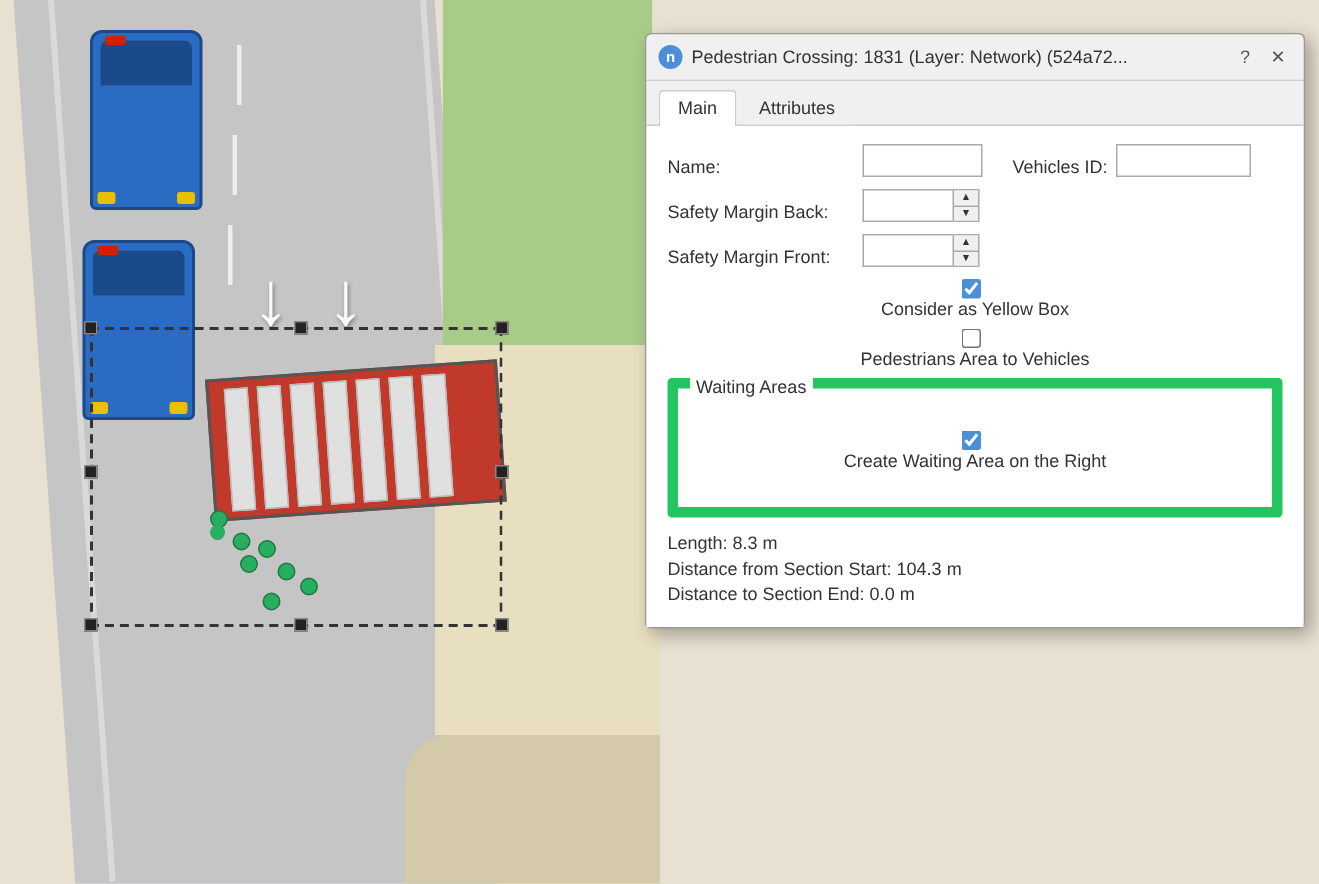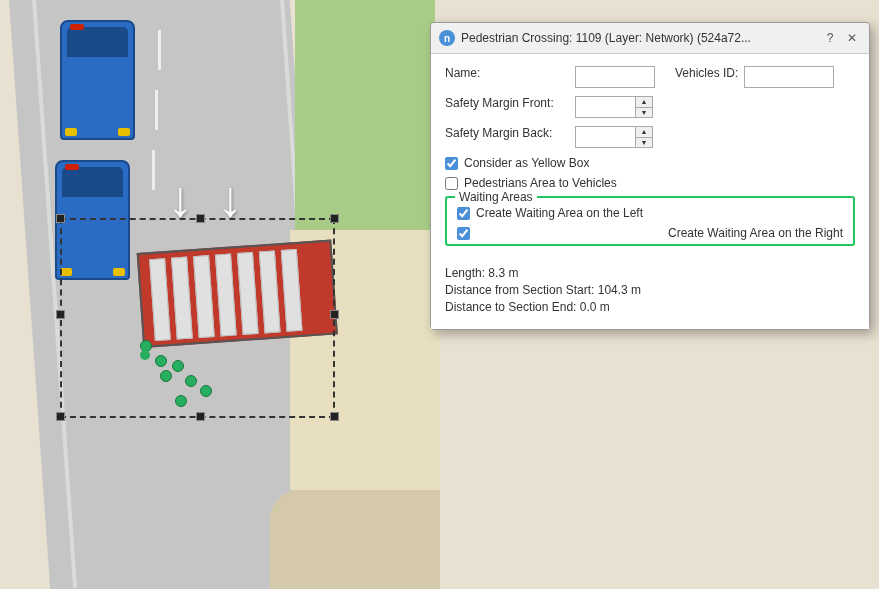--- a/index.html
+++ b/index.html
@@ -98,21 +98,21 @@
 
     
     .dialog-body {
       background: #ffffff;
       padding: 12px 14px;
     }
 
     
     .form-row {
       display: flex;
-      align-items: flex-start;
+      align-items: flex-end;
       margin-bottom: 8px;
     }
 
     .form-label {
       font-size: 12px;
       color: #333;
       min-width: 130px;
     }
 
     .form-input {
@@ -166,40 +166,41 @@
       line-height: 1;
       color: #333;
     }
     .spinner-btn:not(:last-child) { border-bottom: 1px solid #aaa; }
 
     
     .checkbox-row {
       display: flex;
       align-items: center;
       margin-bottom: 6px;
+      flex-direction: column;
     }
 
     .checkbox-row input[type="checkbox"] {
       margin-right: 6px;
       width: 13px; height: 13px;
       cursor: pointer;
       accent-color: #4a90d9;
     }
 
     .checkbox-label {
       font-size: 12px;
       color: #333;
     }
 
     
     .group-box {
-      border: 2px solid #22c55e;
+      border: 7px solid #22c55e;
       border-radius: 3px;
-      padding: 4px 10px;
-      margin-bottom: 20px;
+      padding: 24px 10px;
+      margin-bottom: 10px;
       position: relative;
     }
 
     .group-box-title {
       position: absolute;
       top: -8px;
       left: 8px;
       background: white;
       padding: 0 4px;
       font-size: 12px;
@@ -322,76 +323,76 @@
   <div style="position:absolute; top:310px; left:330px; width:9px; height:9px; background:#222; border:1px solid #888;"></div>
   <div style="position:absolute; top:412px; left:56px; width:9px; height:9px; background:#222; border:1px solid #888;"></div>
   <div style="position:absolute; top:412px; left:196px; width:9px; height:9px; background:#222; border:1px solid #888;"></div>
   <div style="position:absolute; top:412px; left:330px; width:9px; height:9px; background:#222; border:1px solid #888;"></div>
 </div>
 
 <div class="dialog">
 
   <div class="dialog-titlebar">
     <div class="dialog-icon">n</div>
-    <span class="dialog-title">Pedestrian Crossing: 1109 (Layer: Network) (524a72...</span>
+    <span class="dialog-title">Pedestrian Crossing: 1831 (Layer: Network) (524a72...</span>
     <div class="dialog-controls">
       <button class="dialog-ctrl-btn">?</button>
       <button class="dialog-ctrl-btn close">✕</button>
     </div>
   </div>
 
+  <div class="tabs">
+    <div class="tab active">Main</div>
+    <div class="tab">Attributes</div>
+  </div>
 
   <div class="dialog-body">
 
     <div class="form-row">
       <span class="form-label">Name:</span>
       <input type="text" class="form-input" value="" style="width: 80px;">
       <span class="external-id-label">Vehicles ID:</span>
       <input type="text" class="form-input" value="" style="width: 90px;">
+    </div>
+
+    <div class="form-row">
+      <span class="form-label">Safety Margin Back:</span>
+      <div class="spinner-wrap">
+        <input type="text" class="spinner-input" style="">
+        <div class="spinner-btns">
+          <button class="spinner-btn">▲</button>
+          <button class="spinner-btn">▼</button>
+        </div>
+      </div>
     </div>
 
     <div class="form-row">
       <span class="form-label">Safety Margin Front:</span>
       <div class="spinner-wrap">
         <input type="text" class="spinner-input" style="">
         <div class="spinner-btns">
           <button class="spinner-btn">▲</button>
           <button class="spinner-btn">▼</button>
         </div>
       </div>
     </div>
 
-    <div class="form-row">
-      <span class="form-label">Safety Margin Back:</span>
-      <div class="spinner-wrap">
-        <input type="text" class="spinner-input" style="">
-        <div class="spinner-btns">
-          <button class="spinner-btn">▲</button>
-          <button class="spinner-btn">▼</button>
-        </div>
-      </div>
-    </div>
-
     <div class="checkbox-row">
       <input type="checkbox" id="chk-yellow" checked="" style="">
       <label for="chk-yellow" class="checkbox-label">Consider as Yellow Box</label>
     </div>
 
     <div class="checkbox-row">
       <input type="checkbox" id="chk-yield" style="">
       <label for="chk-yield" class="checkbox-label">Pedestrians Area to Vehicles</label>
     </div>
 
     <div class="group-box">
       <span class="group-box-title">Waiting Areas</span>
       <div class="group-box-inner">
-        <div class="checkbox-row">
-          <input type="checkbox" id="chk-left" checked="" style="">
-          <label for="chk-left" class="checkbox-label">Create Waiting Area on the Left</label>
-        </div>
         <div class="checkbox-row" style="margin-bottom:0;justify-content:space-between;">
           <input type="checkbox" id="chk-right" checked="" style="">
           <label for="chk-right" class="checkbox-label">Create Waiting Area on the Right</label>
         </div>
       </div>
     </div>
 
     <div class="info-section">
       <div class="info-line">Length: 8.3 m</div>
       <div class="info-line">Distance from Section Start: 104.3 m</div>

